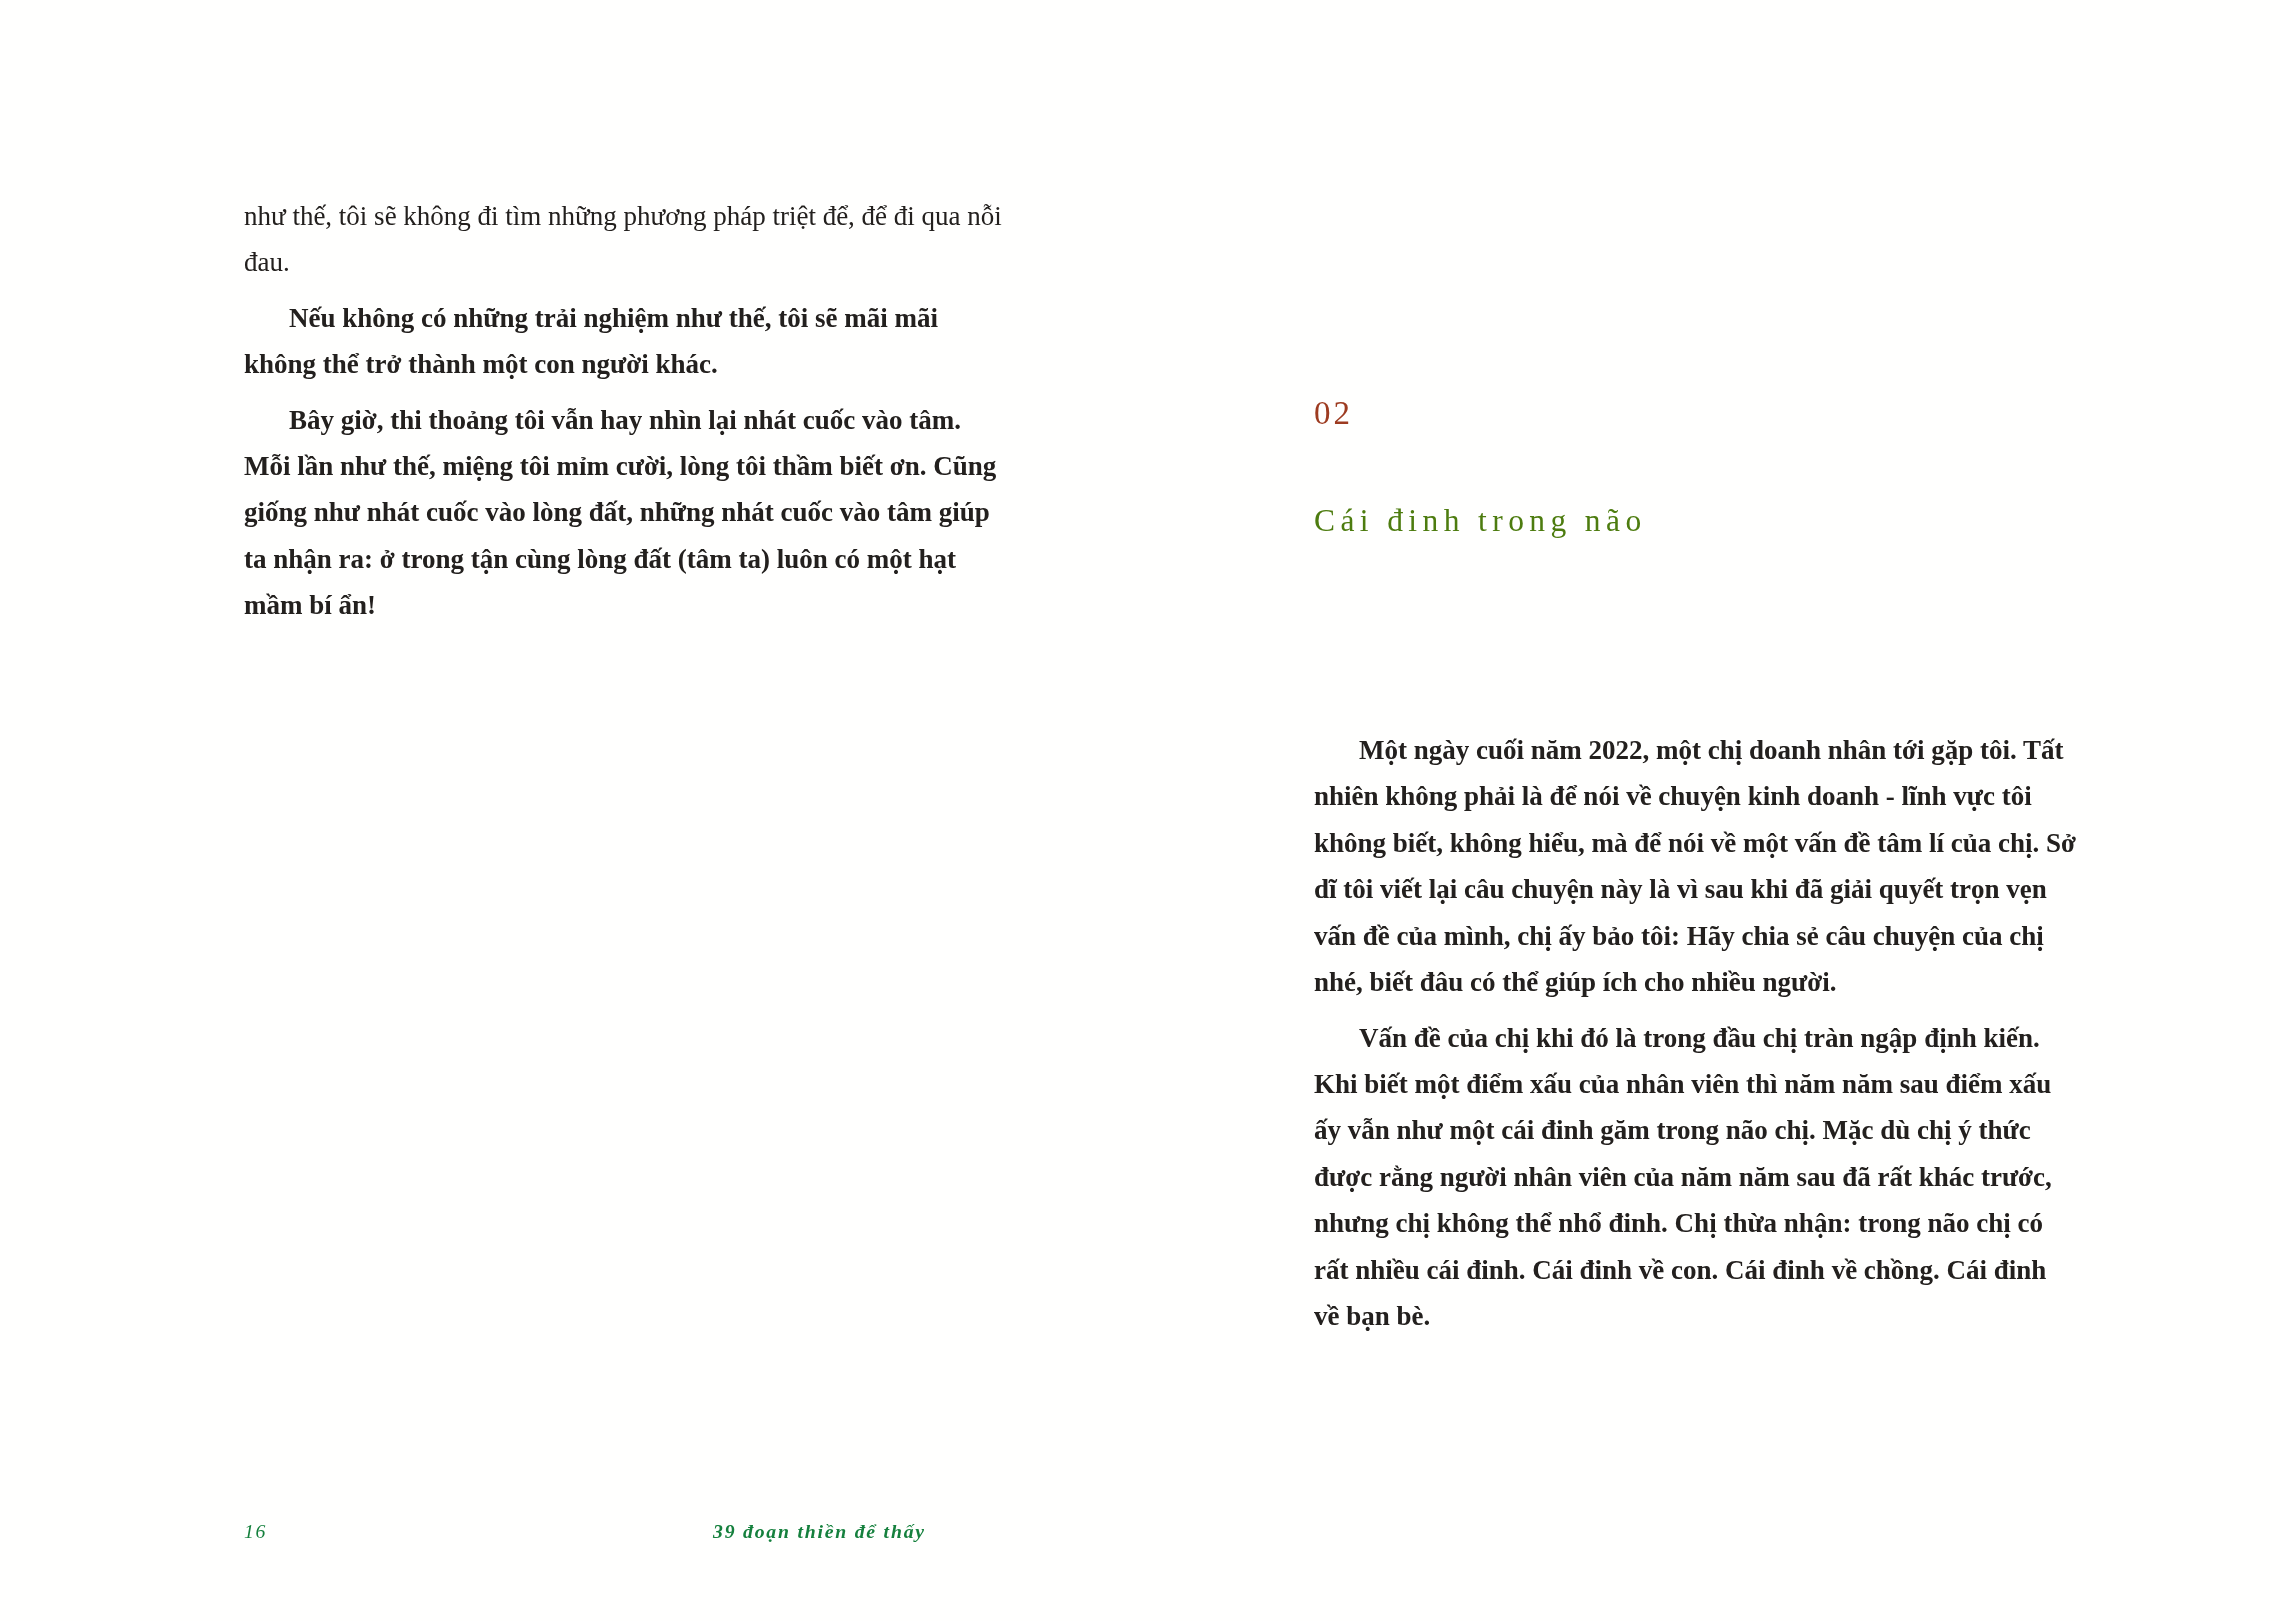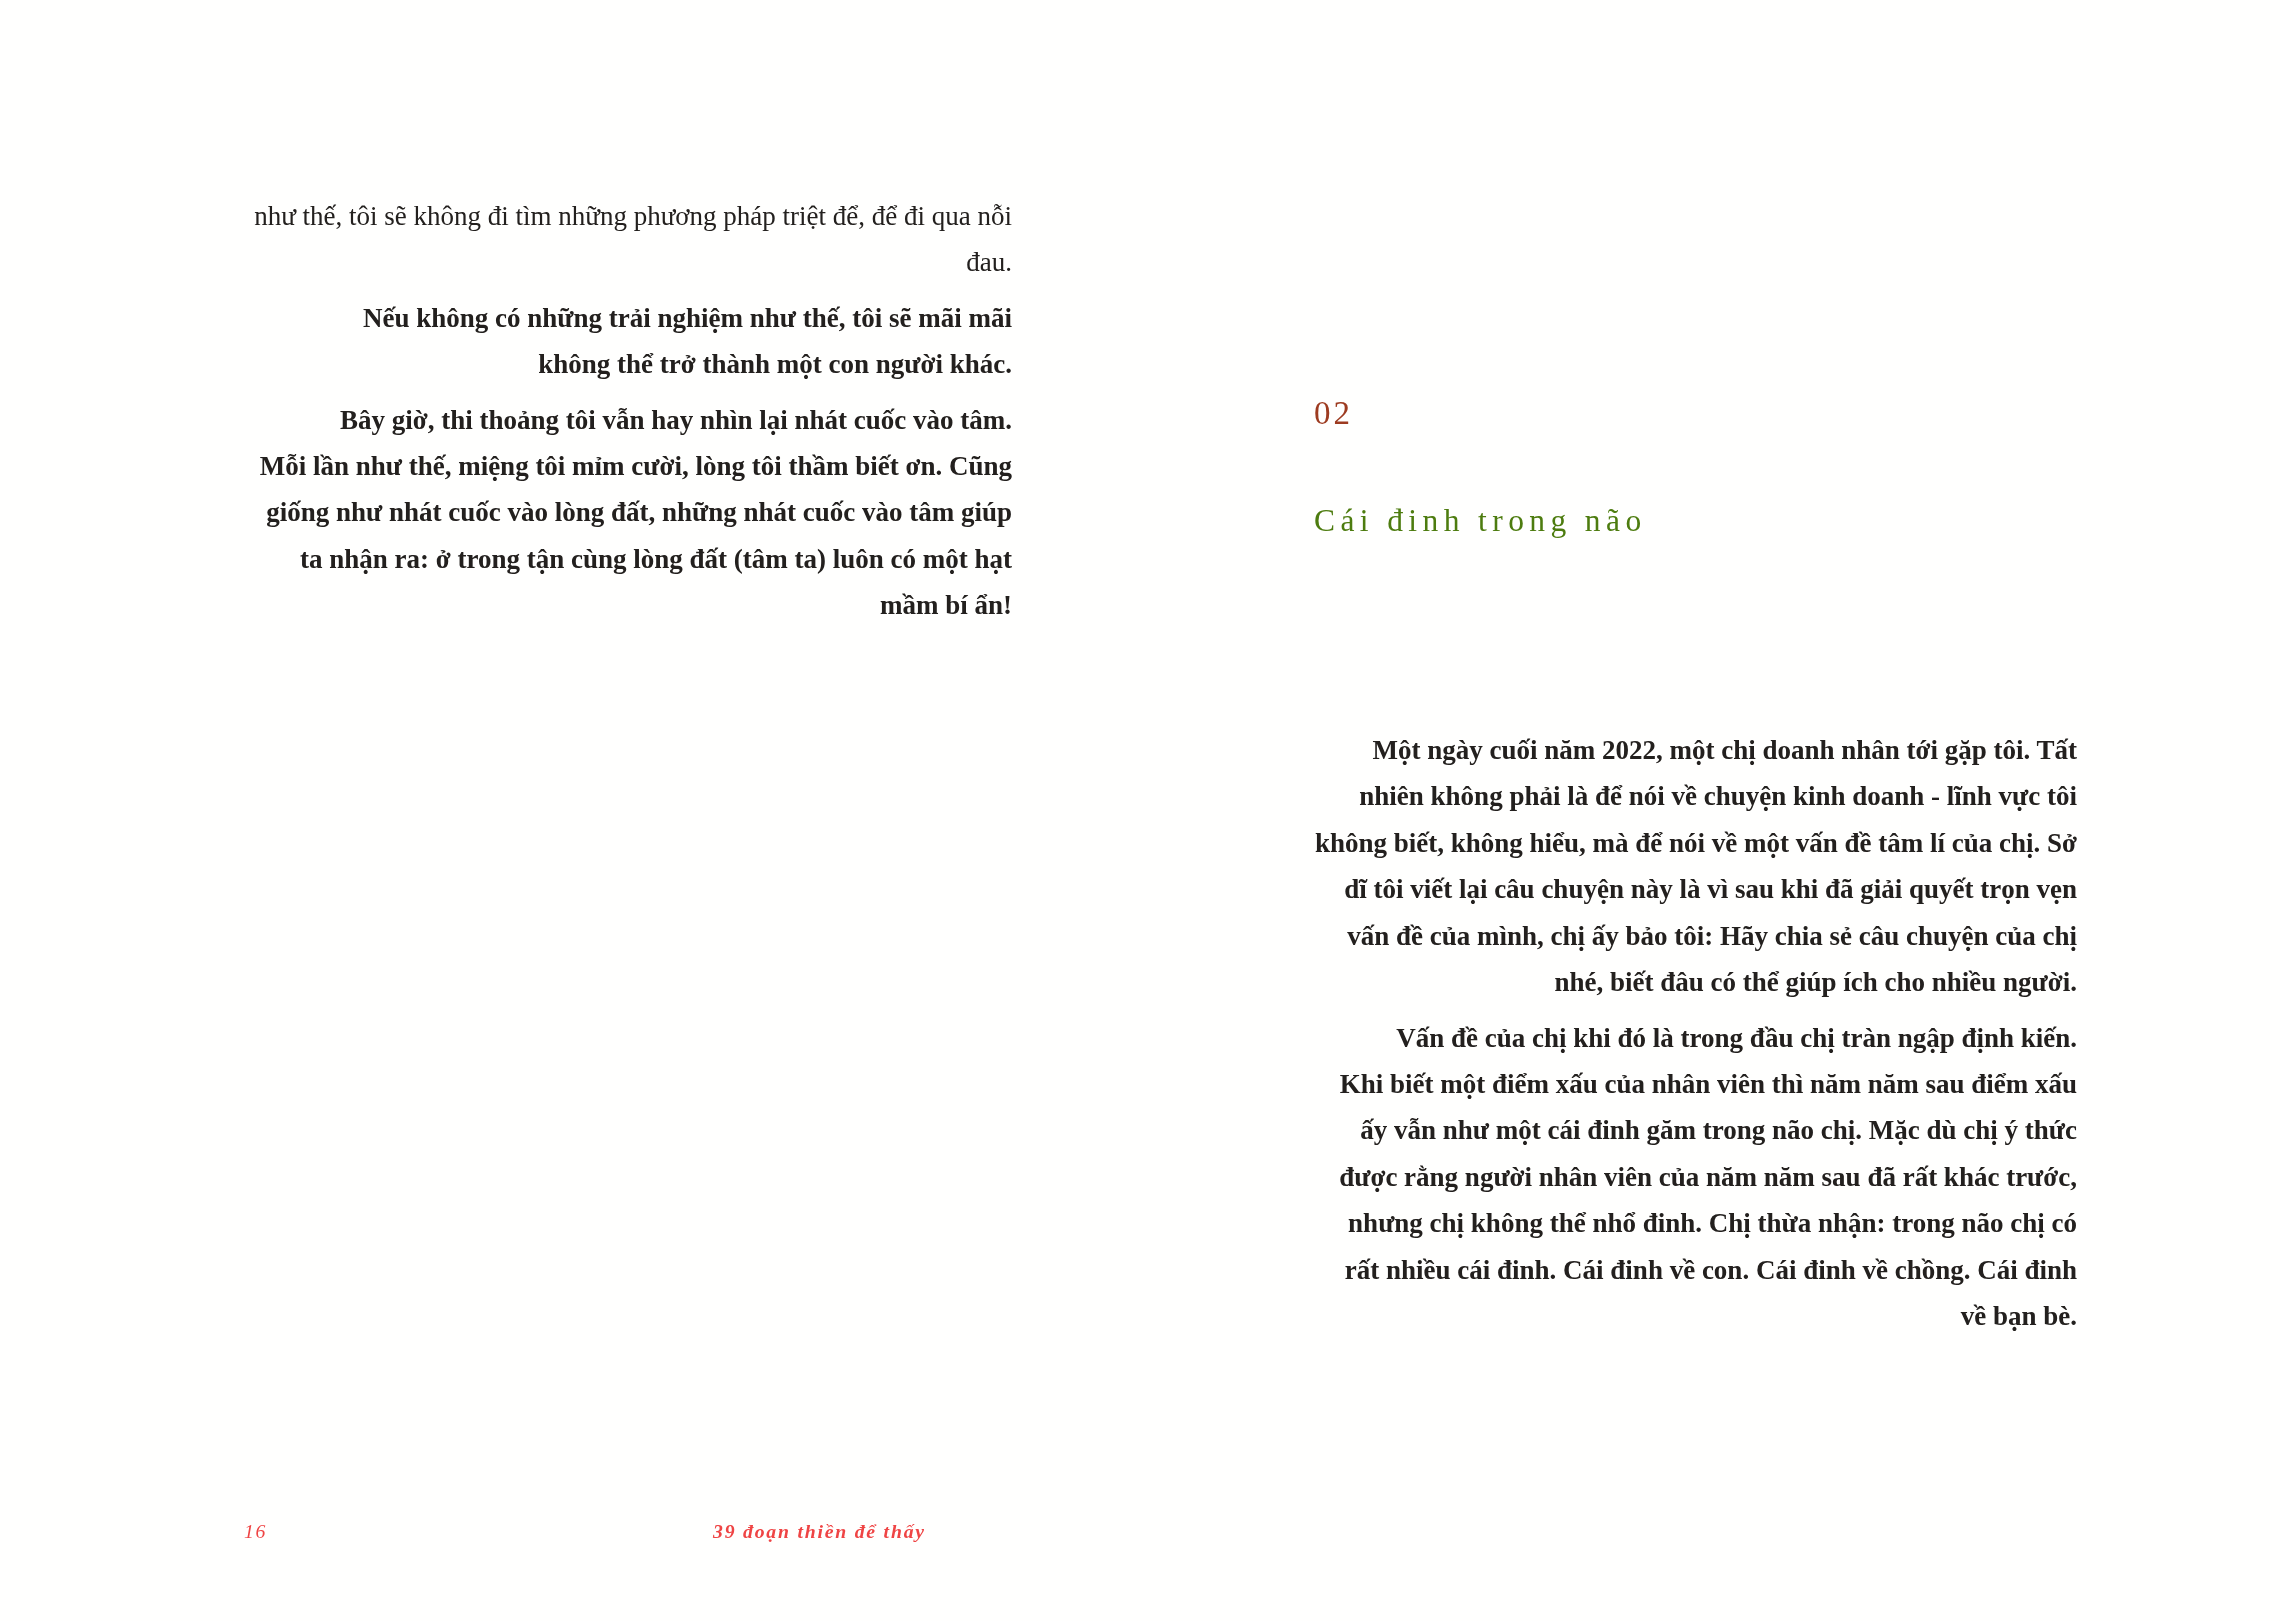--- a/index.html
+++ b/index.html
@@ -41,21 +41,20 @@
     width: 768px;
   }
   .col-right {
     left: 174px;
     top: 699px;
     width: 763px;
   }
   .para {
     margin: 0 0 8.9px 0;
     text-indent: 0;
-    text-align: right;
   }
   .para.indent {
     text-indent: 45px;
     font-weight: bold;
   }
 
   .chapter-block {
     position: absolute;
     left: 174px;
     top: 367px;
@@ -74,21 +73,21 @@
     letter-spacing: 5.4px;
     color: #4d7c0f;
     font-style: normal;
   }
 
   .footer {
     position: absolute;
     bottom: 71px;
     height: 29.6px;
     font-size: 19.7px;
-    color: #ef4444;
+    color: #15803d;
     font-style: italic;
     letter-spacing: 1.6px;
   }
   .footer-left-page {
     left: 244px;
   }
   .footer-left-book {
     left: 713px;
     font-weight: bold;
   }

